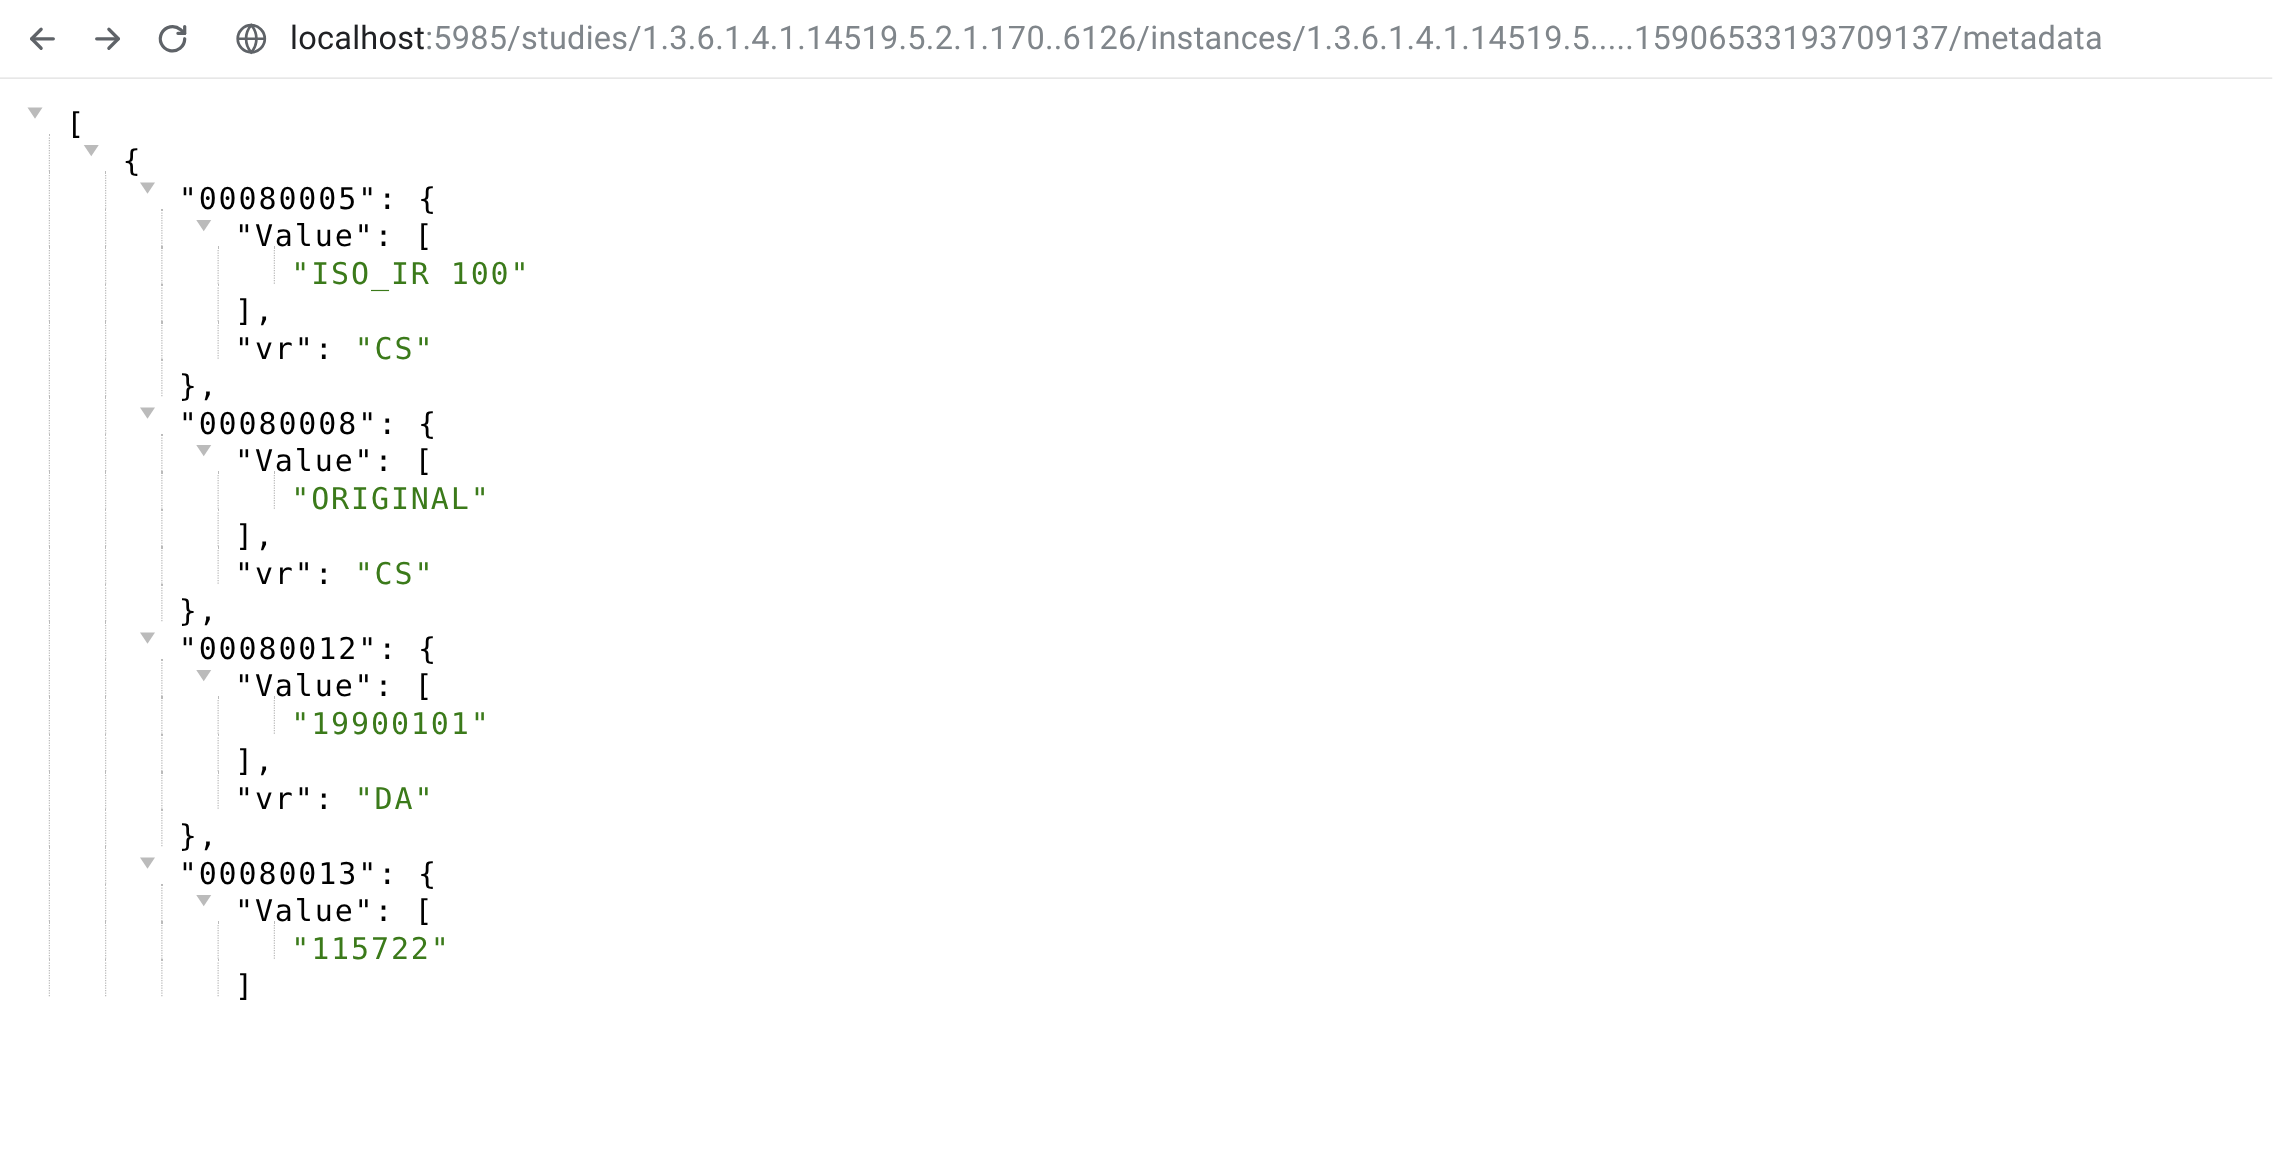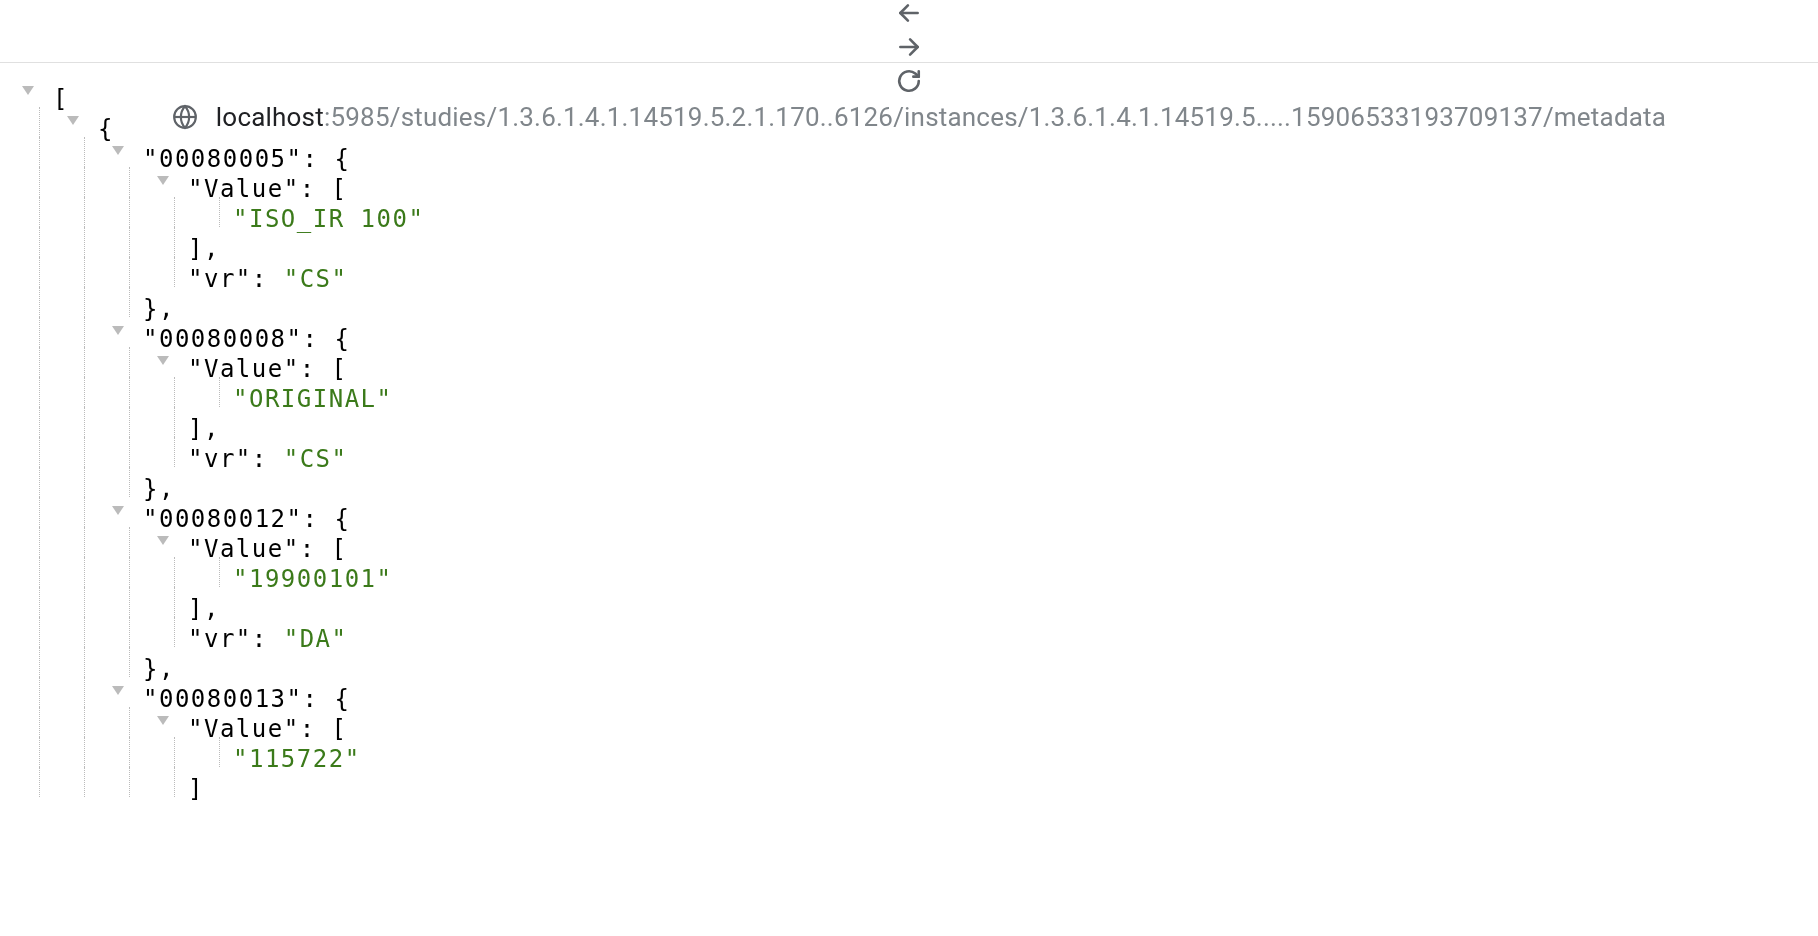--- a/index.html
+++ b/index.html
@@ -15,21 +15,20 @@
     overflow: hidden;
   }
   .toolbar {
     display: flex;
     align-items: center;
     height: 63px;
     border-bottom: 1px solid #e0e0e0;
     background: #ffffff;
     padding: 0 12px;
     gap: 8px;
-    flex-direction: column;
   }
   .nav-button {
     width: 44px;
     height: 44px;
     display: flex;
     align-items: center;
     justify-content: center;
     border: none;
     background: transparent;
     cursor: pointer;

